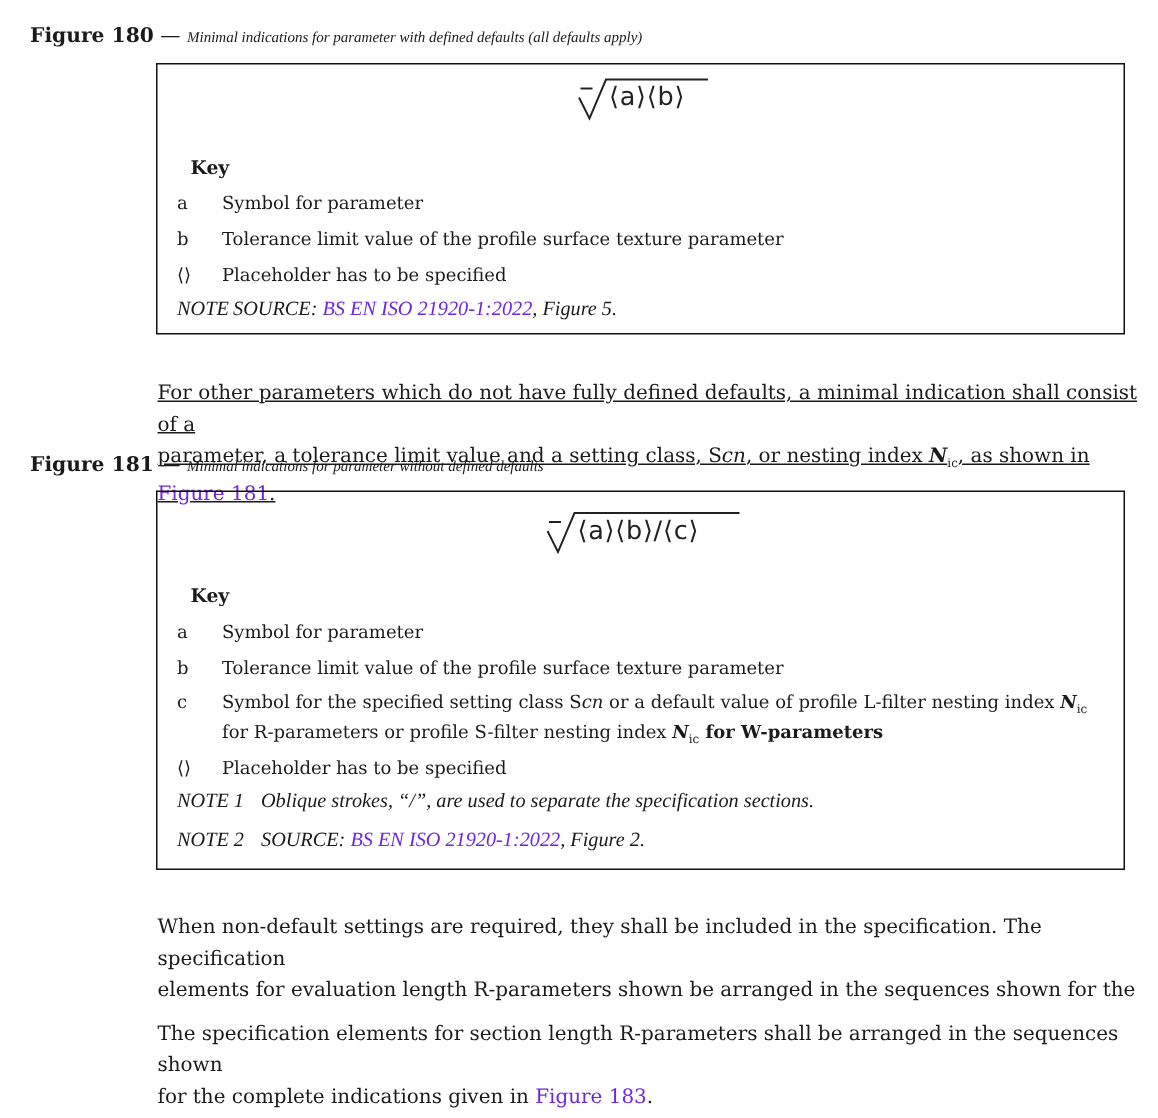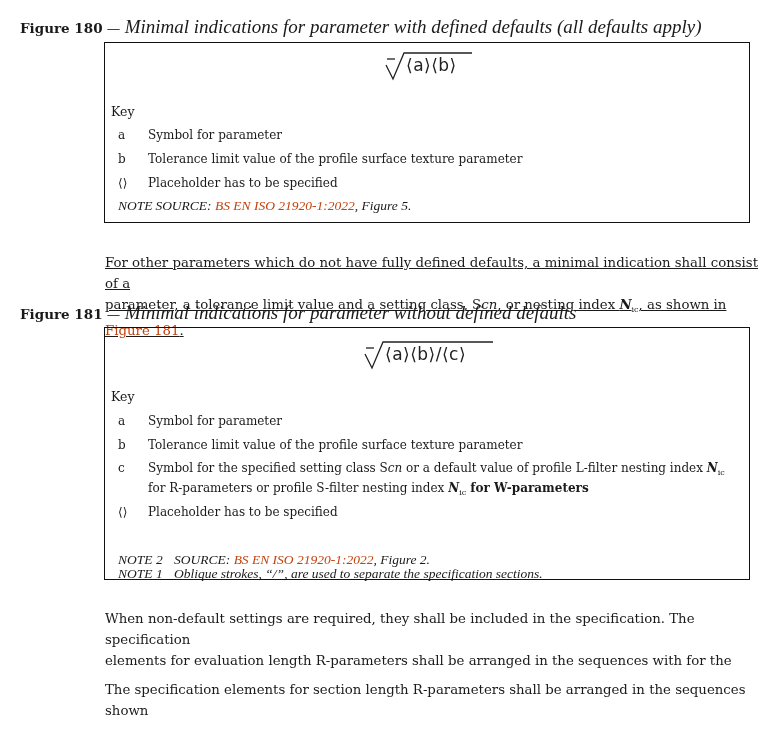--- a/index.html
+++ b/index.html
@@ -6,38 +6,38 @@
     body {
       width: 772px; height: 745px; position: relative; overflow: hidden;
       font-family: "DejaVu Serif", "Liberation Serif", serif;
       color: #1a1a1a;
     }
     .abs { position: absolute; }
     .fig-title {
       left: 20px; font-size: 13.5px; white-space: nowrap;
     }
     .fig-title .num { font-weight: bold; }
-    .fig-title .cap { font-style: italic; font-family: "Liberation Serif", serif; font-size: 19px; }
+    .fig-title .cap { font-style: italic; font-family: "Liberation Serif", serif; font-size: 10px; }
     .box {
       left: 104px; width: 646px; border: 1.5px solid #111; box-sizing: border-box; padding-left: 24px;
     }
     .formula {
       position: absolute; font-family: "DejaVu Sans", sans-serif; font-size: 17px;
       color: #222; white-space: nowrap;
     }
     .formula svg { position: absolute; left: 0; top: 0; overflow: visible; }
     .formula .expr { position: absolute; top: 6px; letter-spacing: 0.5px; }
-    .key-title { position: absolute; left: 6px; font-weight: normal; font-size: 12.5px; }
+    .key-title { position: absolute; left: 22px; font-weight: bold; font-size: 12.5px; }
     .key-row { position: absolute; left: 13px; font-size: 12px; white-space: nowrap; }
     .key-row .sym { display: inline-block; width: 30px; }
     .key-row .desc { position: absolute; left: 30px; white-space: nowrap; }
     .note { position: absolute; left: 13px; font-size: 12px; font-style: italic; white-space: nowrap;
       font-family: "Liberation Serif", serif; font-size: 13.5px; }
     .note .lbl { display: inline-block; }
-    .link { color: #c2410c; }
+    .link { color: #6d28d9; }
     .para {
       left: 105px; width: 660px; font-size: 13.3px; line-height: 21px;
     }
     .sub { font-size: 8px; font-style: normal; vertical-align: -3px; }
     .ital { font-style: italic; text-align: center; }
     .b { font-weight: bold; }
   </style>
 </head>
 <body>
 
@@ -103,27 +103,28 @@
   </div>
   <div class="key-row" style="top:153px;">
     <span class="desc">
       <span>for R-parameters or profile S-filter nesting index </span><span class="ital b">N</span><span class="sub">ic</span><span class="b"> for W-parameters</span>
     </span>
   </div>
   <div class="key-row" style="top:177px;">
     <span class="sym">⟨⟩</span><span class="desc">Placeholder has to be specified</span>
   </div>
   <div class="note" style="top:198px;">
-    <span class="lbl" style="width:56px;margin-top:40px;">NOTE 1</span><span>Oblique strokes, “/”, are used to separate the specification sections.</span>
+    <span class="lbl" style="width:56px;">NOTE 1</span><span>Oblique strokes, “/”, are used to separate the specification sections.</span>
   </div>
   <div class="note" style="top:224px;">
     <span class="lbl" style="width:56px;">NOTE 2</span><span>SOURCE: </span><span class="link">BS EN ISO 21920-1:2022</span><span>, Figure 2.</span>
   </div>
 </div>
 
 <div class="abs para" style="top:608px;">
   <div>When non-default settings are required, they shall be included in the specification. The specification</div>
-  <div>elements for evaluation length R-parameters shall be arranged in the sequences with for the</div>
+  <div>elements for evaluation length R-parameters shown be arranged in the sequences shown for the</div>
 </div>
 
 <div class="abs para" style="top:679px;">
   <div>The specification elements for section length R-parameters shall be arranged in the sequences shown</div>
+  <div><span>for the complete indications given in </span><span class="link">Figure 183</span><span>.</span></div>
 </div>
 
 </body></html>

